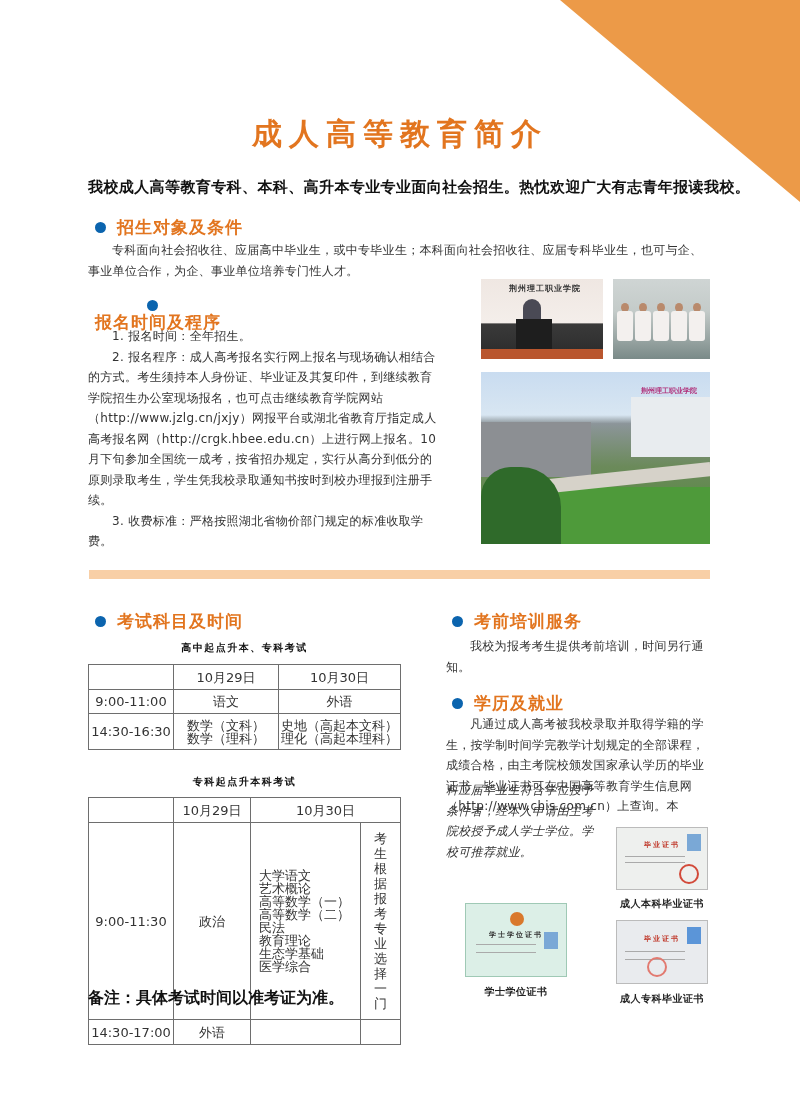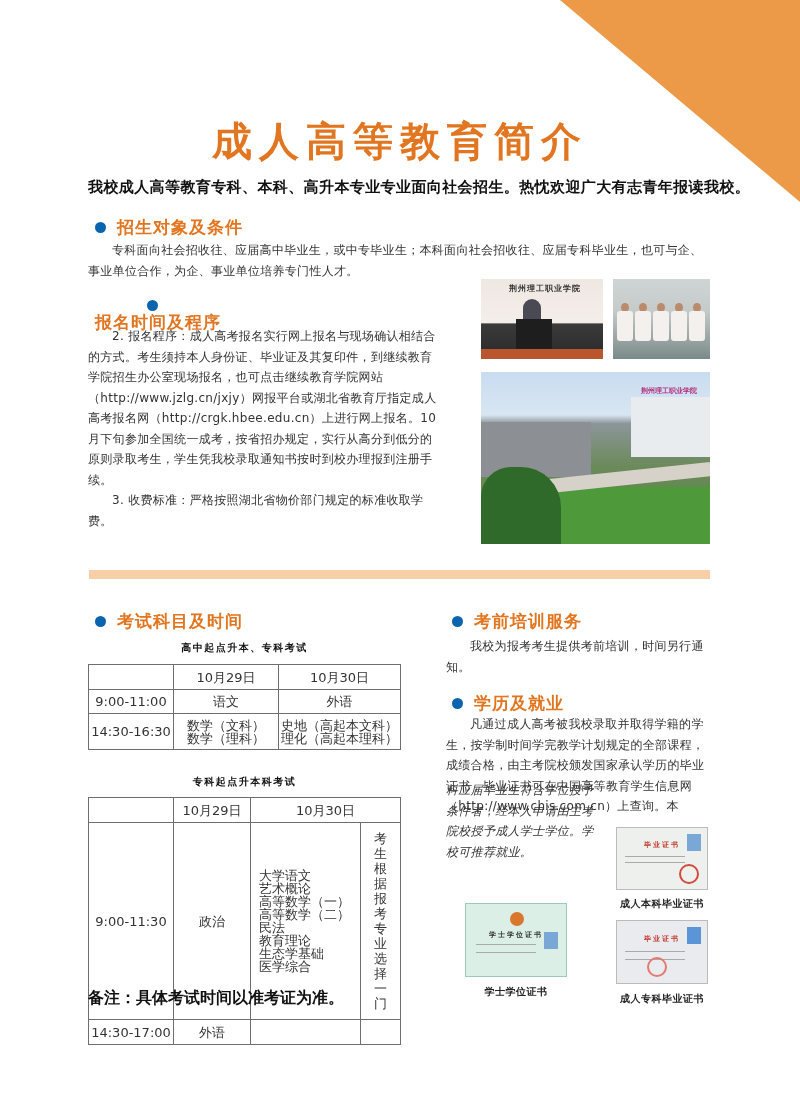--- a/index.html
+++ b/index.html
@@ -7,21 +7,21 @@
   body { position: relative; font-family: "DejaVu Sans", "Liberation Sans", sans-serif; color: #333; }
 
   .corner-tri {
     position: absolute; left: 0; top: 0; width: 800px; height: 210px;
     background: #ec9a48;
     clip-path: polygon(560px 0, 800px 0, 800px 202px);
   }
 
   .page-title {
     position: absolute; left: 0; width: 800px; top: 114px; text-align: center;
-    font-size: 40px; font-weight: bold; color: #e2751f; letter-spacing: 7px;
+    font-size: 30px; font-weight: bold; color: #e2751f; letter-spacing: 7px;
   }
   .intro {
     position: absolute; left: 88px; top: 178px; width: 700px;
     font-size: 15px; font-weight: bold; color: #111; letter-spacing: 0.4px; white-space: nowrap;
   }
 
   .sec-head { position: absolute; display: flex; align-items: center; }
   .sec-dot { width: 11px; height: 11px; border-radius: 50%; background: #0b64ae; margin-right: 11px; }
   .sec-title { font-size: 17px; font-weight: bold; color: #e2751f; letter-spacing: 1px; }
 
@@ -82,20 +82,21 @@
 </div>
 <div class="para" style="left:88px; top:240px; width:625px;">
   <p>专科面向社会招收往、应届高中毕业生，或中专毕业生；本科面向社会招收往、应届专科毕业生，也可与企、事业单位合作，为企、事业单位培养专门性人才。</p>
 </div>
 
 <div class="sec-head" style="left:95px; top:300px;flex-direction:column;">
   <span class="sec-dot"></span>
   <span class="sec-title">报名时间及程序</span>
 </div>
 <div class="para" style="left:88px; top:326px; width:350px;">
+  <p>1. 报名时间：全年招生。</p>
   <p>2. 报名程序：成人高考报名实行网上报名与现场确认相结合的方式。考生须持本人身份证、毕业证及其复印件，到继续教育学院招生办公室现场报名，也可点击继续教育学院网站（http://www.jzlg.cn/jxjy）网报平台或湖北省教育厅指定成人高考报名网（http://crgk.hbee.edu.cn）上进行网上报名。10月下旬参加全国统一成考，按省招办规定，实行从高分到低分的原则录取考生，学生凭我校录取通知书按时到校办理报到注册手续。</p>
   <p>3. 收费标准：严格按照湖北省物价部门规定的标准收取学费。</p>
 </div>
 
 <div class="photo ph-podium">
   <span class="banner">荆州理工职业学院</span>
   <div class="man"></div>
     <div class="lectern"></div>
     <div class="floor"></div>
 </div>

